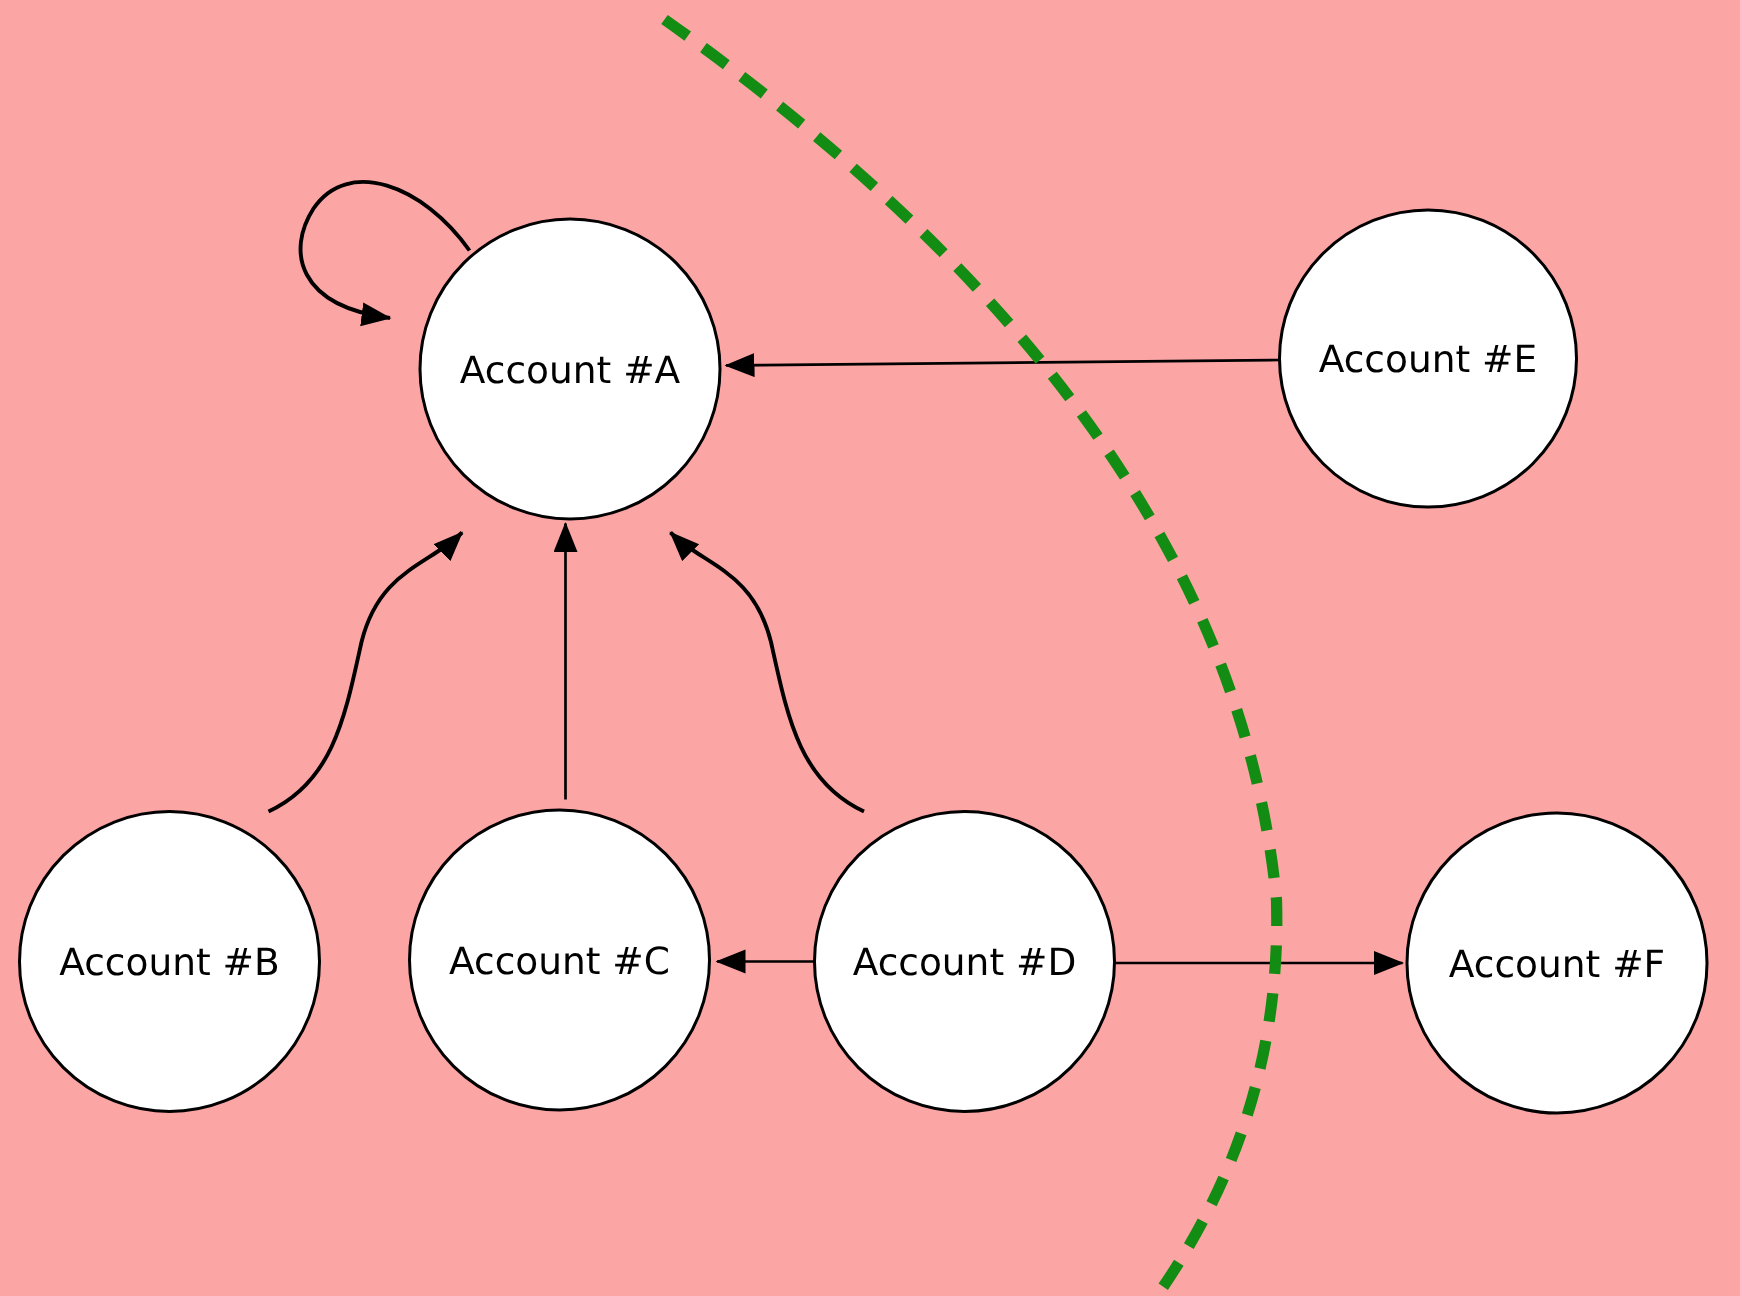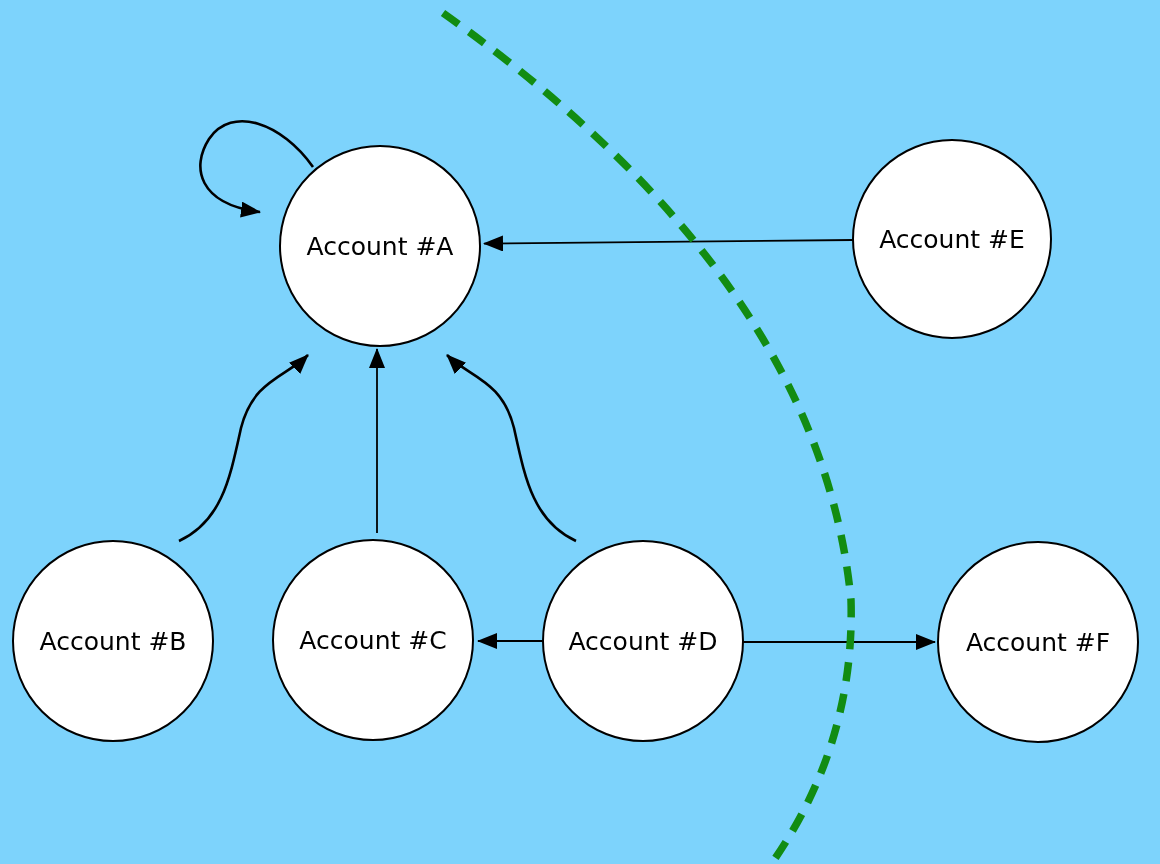--- a/index.html
+++ b/index.html
@@ -8,21 +8,21 @@
     background: #ffffff;
     width: 1160px;
     height: 864px;
     overflow: hidden;
     font-family: "DejaVu Sans", "Liberation Sans", sans-serif;
   }
   .canvas-wrap {
     position: relative;
     width: 1160px;
     height: 864px;
-    background: #7dd3fc;
+    background: #fca5a5;
   }
   svg { display: block; }
   .node-circle {
     fill: #ffffff;
     stroke: #000000;
     stroke-width: 2;
   }
   .node-label {
     fill: #000000;
     font-size: 25px;

